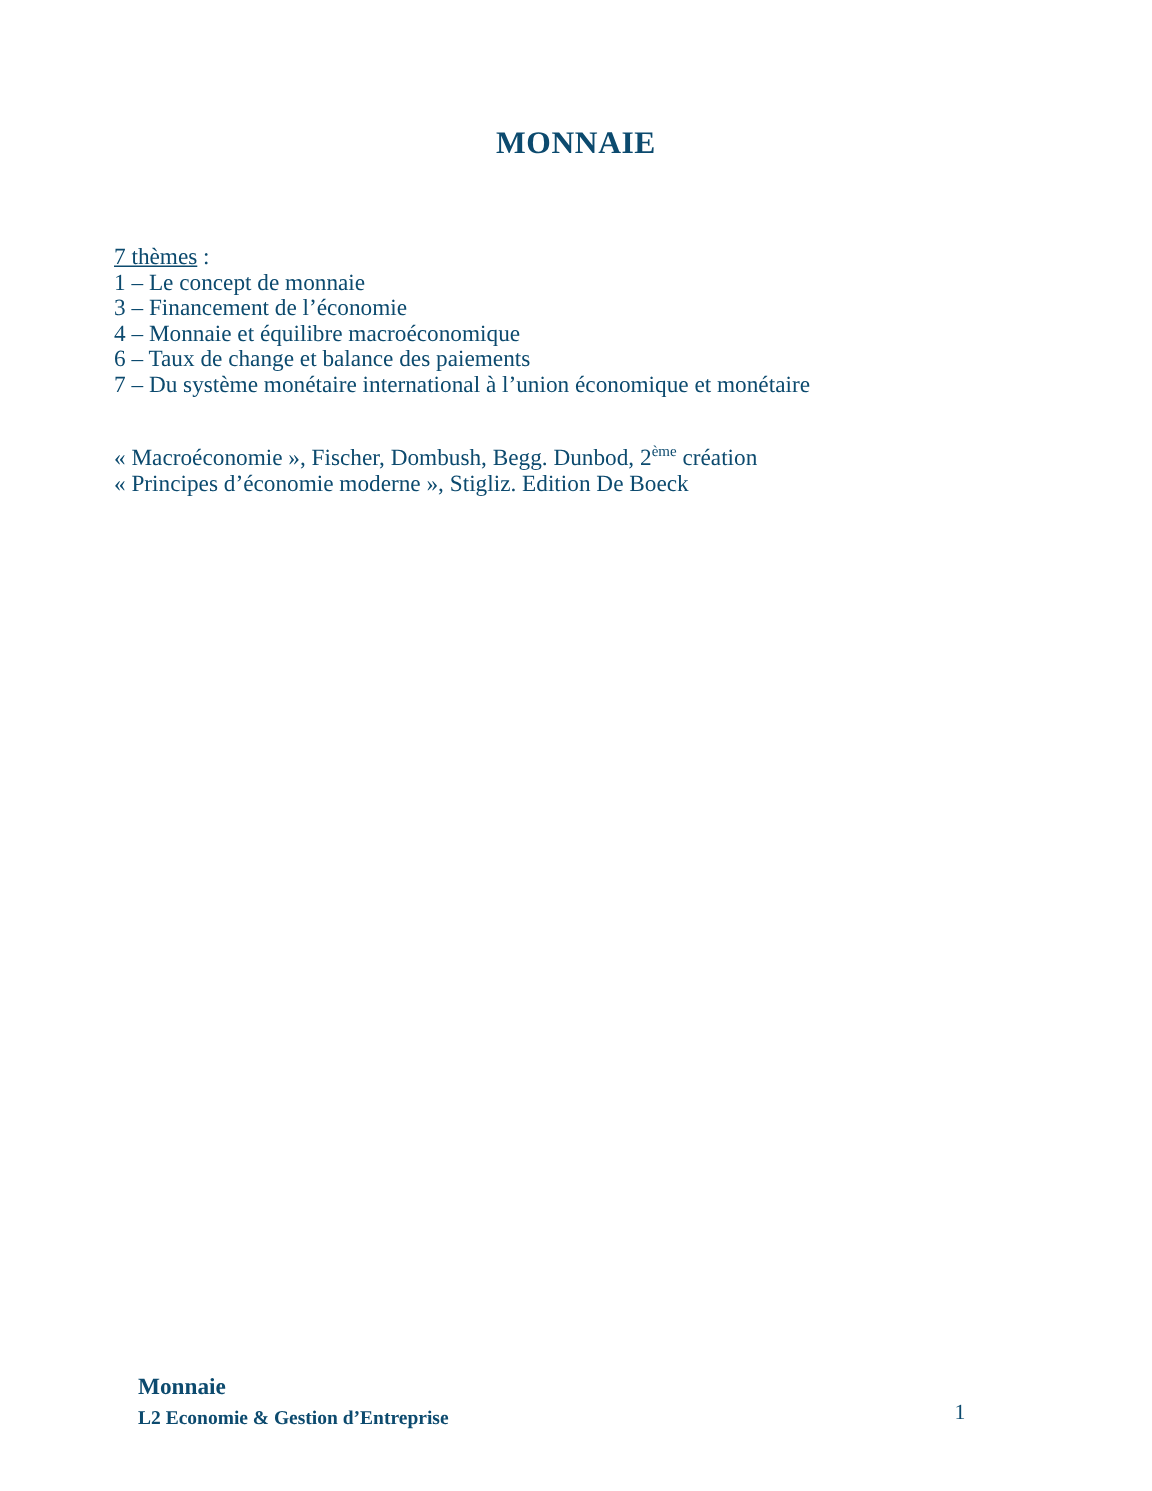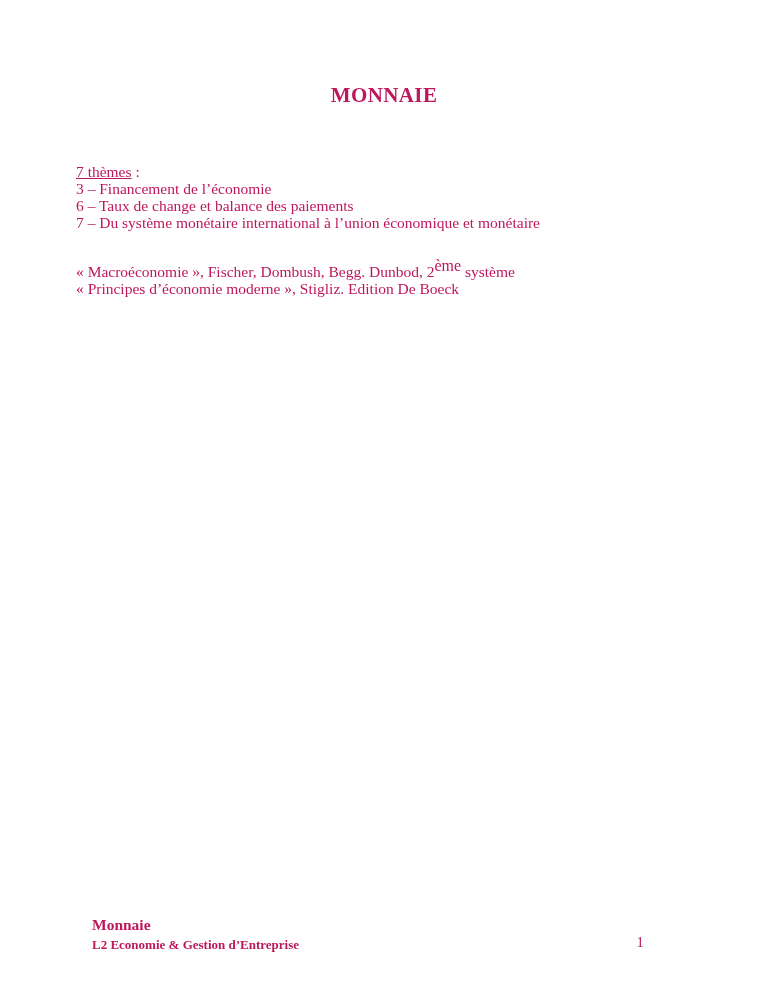--- a/index.html
+++ b/index.html
@@ -5,21 +5,21 @@
   html, body {
     margin: 0;
     padding: 0;
     background: #ffffff;
   }
   .page {
     position: relative;
     width: 768px;
     height: 994px;
     background: #ffffff;
-    color: #be185d;
+    color: #0c4a6e;
     font-family: "Liberation Serif", "DejaVu Serif", serif;
     overflow: hidden;
   }
   .doc-title {
     margin: 0;
     padding-top: 84px;
     text-align: center;
     font-size: 21px;
     line-height: 22px;
     font-weight: bold;
@@ -36,21 +36,21 @@
   .section-heading .underlined {
     text-decoration: underline;
   }
   .line {
     white-space: nowrap;
   }
   .biblio-section {
     margin-top: 32px;
   }
   sup.ordinal {
-    font-size: 16px;
+    font-size: 10px;
     line-height: 0;
     vertical-align: super;
   }
   .footer-left {
     position: absolute;
     left: 92px;
     top: 916px;
   }
   .footer-course {
     font-size: 15.5px;
@@ -77,27 +77,29 @@
 <body>
 
 <div class="page">
 
   <h1 class="doc-title">MONNAIE</h1>
 
   <div class="content">
 
     <section class="themes-section">
       <div class="line section-heading"><span class="underlined">7 thèmes</span><span> :</span></div>
+      <div class="line">1 – Le concept de monnaie</div>
       <div class="line">3 – Financement de l’économie</div>
+      <div class="line">4 – Monnaie et équilibre macroéconomique</div>
       <div class="line">6 – Taux de change et balance des paiements</div>
       <div class="line">7 – Du système monétaire international à l’union économique et monétaire</div>
     </section>
 
     <section class="biblio-section">
-      <div class="line"><span>« Macroéconomie », Fischer, Dombush, Begg. Dunbod, 2</span><sup class="ordinal">ème</sup><span> système</span></div>
+      <div class="line"><span>« Macroéconomie », Fischer, Dombush, Begg. Dunbod, 2</span><sup class="ordinal">ème</sup><span> création</span></div>
       <div class="line">« Principes d’économie moderne », Stigliz. Edition De Boeck</div>
     </section>
 
   </div>
 
   <div class="footer-left">
     <div class="footer-course">Monnaie</div>
     <div class="footer-subtitle">L2 Economie &amp; Gestion d’Entreprise</div>
   </div>
 

